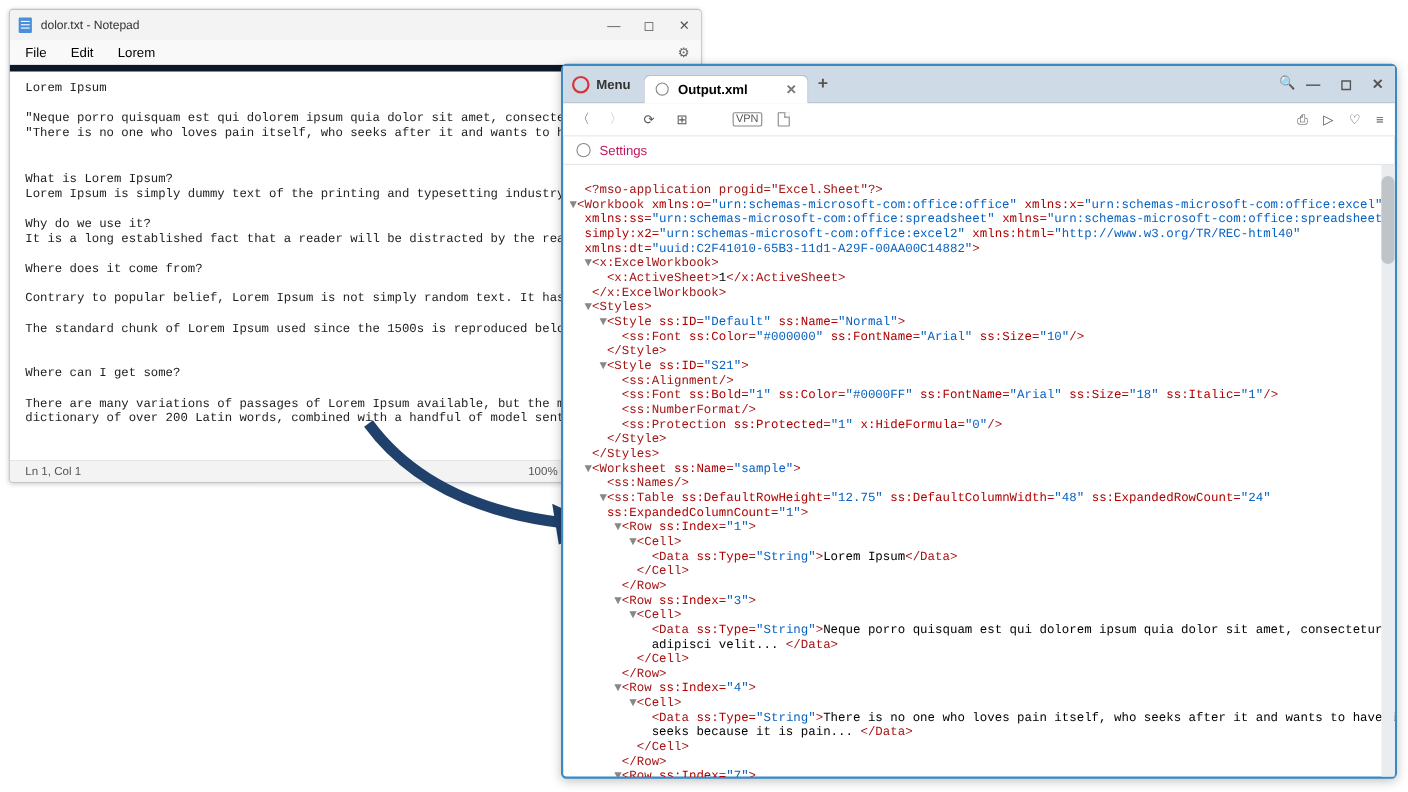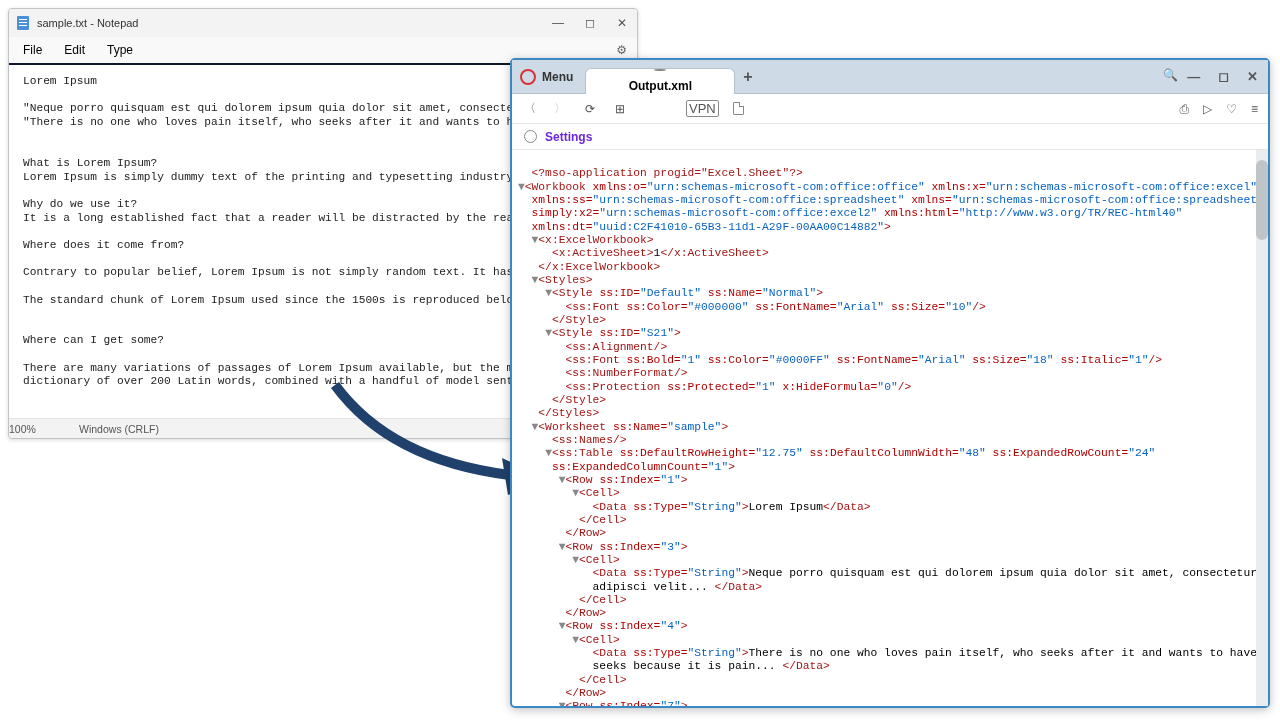--- a/index.html
+++ b/index.html
@@ -59,42 +59,42 @@
     width:14px;text-align:center;
     font-size:12px;
   }
   .np-menu {
     height: 28px;
     display: flex;
     align-items: center;
     padding-left: 14px;
     gap: 22px;
     font-size: 12px;
-    border-bottom: 2px solid #0f172a;
+    border-bottom: 6px solid #0f172a;
     background:#f9f9f9;
   }
   .np-settings { margin-left:auto; margin-right:10px; color:#666;}
   .np-body {
     flex:1;
     font-family: Consolas, "Courier New", monospace;
     font-size: 11.2px;
     color:#222;
     white-space: pre-wrap;
     padding: 10px 14px;
     line-height: 1.22;
     overflow:hidden;
   }
   .np-status{
     height:20px; border-top:1px solid #e5e5e5;
     display:flex; align-items:center;
     font-size:10.5px; color:#555;
     background:#f3f3f3; border-radius:0 0 4px 4px;
   }
   .np-status .c1{padding-left:14px;flex:1;}
-  .np-status .c2{width:60px;text-align:left;}
+  .np-status .c2{width:60px;text-align:right;}
   .np-status .c3{width:100px;text-align:center;}
   .np-status .c4{width:30px;}
 
   
   .opera {
     position: absolute;
     left: 510px;
     top: 58px;
     width: 760px;
     height: 650px;
@@ -125,40 +125,39 @@
     margin-left:12px;
     background:#fff;
     height:26px;
     margin-top:8px;
     border-radius:6px 6px 0 0;
     padding:0 10px;
     display:flex;align-items:center;gap:8px;
     font-size:12px;
     border-top:1px solid #b6c2ce;border-left:1px solid #b6c2ce;border-right:1px solid #b6c2ce;
     min-width:150px;
-    flex-direction:column;
   }
   .op-tab .glb{width:12px;height:12px;border:1px solid #888;border-radius:50%;}
   .op-tab .cls{margin-left:auto;color:#777;}
   .op-addtab{margin-left:8px;color:#555;font-size:16px;}
   .op-wctl{margin-left:auto;display:flex;gap:18px;margin-right:10px;color:#555;}
   .op-wctl span{font-size:13px;}
   .op-search{ position:absolute; right:90px; top:8px; color:#666; }
 
   .op-addr{
     height:30px;border-bottom:1px solid #e5e5e5;
     display:flex;align-items:center;padding:0 10px;gap:14px;color:#555;
     background:#fff;
   }
   .op-addr .ic{width:16px;text-align:center;}
   .op-addr-text{font-size:12px;color:#333;flex:1;}
   .op-addr .right{margin-left:auto;display:flex;gap:14px;}
   .op-settings{
     height:26px;border-bottom:1px solid #e5e5e5;
-    display:flex;align-items:center;gap:8px;padding-left:12px;color:#6d28d9;font-size:12px;font-weight:bold;
+    display:flex;align-items:center;gap:8px;padding-left:12px;color:#be185d;font-size:12px;
   }
   .op-settings .gear{width:13px;height:13px;border:1.5px solid #888;border-radius:50%;}
 
   .op-body{
     flex:1;
     font-family: Consolas, "Courier New", monospace;
     font-size:11.3px;
     line-height:1.18;
     padding:4px 4px 4px 6px;
     overflow:auto;
@@ -168,49 +167,49 @@
   .op-scroll{position:absolute;right:0;top:0;bottom:0;width:12px;background:#eaedf0;}
   .op-thumb{position:absolute;right:0;top:10px;height:80px;width:12px;background:#bfc4c9;border-radius:6px;}
 
   
   .t-tag{color:#a31515;}
   .t-attr{color:#b00000;text-align:center;}
   .t-val{color:#0862c1;}
   .t-text{color:#000;}
   .t-br{color:#0862c1;}
   .tri{color:#888;}
-  .vpn{border:1px solid #888;font-size:13px;padding:0 2px;border-radius:2px;margin-left:20px;}
+  .vpn{border:1px solid #888;font-size:10px;padding:0 2px;border-radius:2px;}
   .page-icon{width:11px;height:13px;border:1px solid #888;border-radius:1px;position:relative;}
   .page-icon::before{content:"";position:absolute;right:-1px;top:-1px;width:4px;height:4px;border-left:1px solid #888;border-bottom:1px solid #888;background:#fff;}
 
   
   .arrow {
     position:absolute;
     left:330px; top:380px;
     width:220px;height:120px;
     pointer-events:none;
   }
 </style>
 </head>
 <body>
 
 <div class="notepad">
   <div class="np-title">
     <div class="np-title-icon"></div>
-    <div class="np-title-text">sample.txt - Notepad</div>
+    <div class="np-title-text">dolor.txt - Notepad</div>
     <div class="np-win-ctrl">
       <span>—</span>
       <span>◻</span>
       <span>✕</span>
     </div>
   </div>
   <div class="np-menu">
     <span>File</span>
     <span>Edit</span>
-    <span>Type</span>
+    <span>Lorem</span>
     <span class="np-settings">⚙</span>
   </div>
   <div class="np-body">Lorem Ipsum
 
 "Neque porro quisquam est qui dolorem ipsum quia dolor sit amet, consectetur, adip
 "There is no one who loves pain itself, who seeks after it and wants to have it, s
 
 
 What is Lorem Ipsum?
 Lorem Ipsum is simply dummy text of the printing and typesetting industry. Lorem I
@@ -223,20 +222,21 @@
 Contrary to popular belief, Lorem Ipsum is not simply random text. It has roots in
 
 The standard chunk of Lorem Ipsum used since the 1500s is reproduced below for tho
 
 
 Where can I get some?
 
 There are many variations of passages of Lorem Ipsum available, but the majority h
 dictionary of over 200 Latin words, combined with a handful of model sentence stru</div>
   <div class="np-status">
+    <div class="c1">Ln 1, Col 1</div>
     <div class="c2">100%</div>
     <div class="c3">Windows (CRLF)</div>
     <div class="c4"></div>
   </div>
 </div>
 
 <svg class="arrow" viewBox="0 0 220 120">
   <path d="M 5 5 Q 60 80 180 95" stroke="#20416b" stroke-width="10" fill="none"></path>
   <polygon points="220,100 172,78 178,115" fill="#20416b"></polygon>
 </svg>

